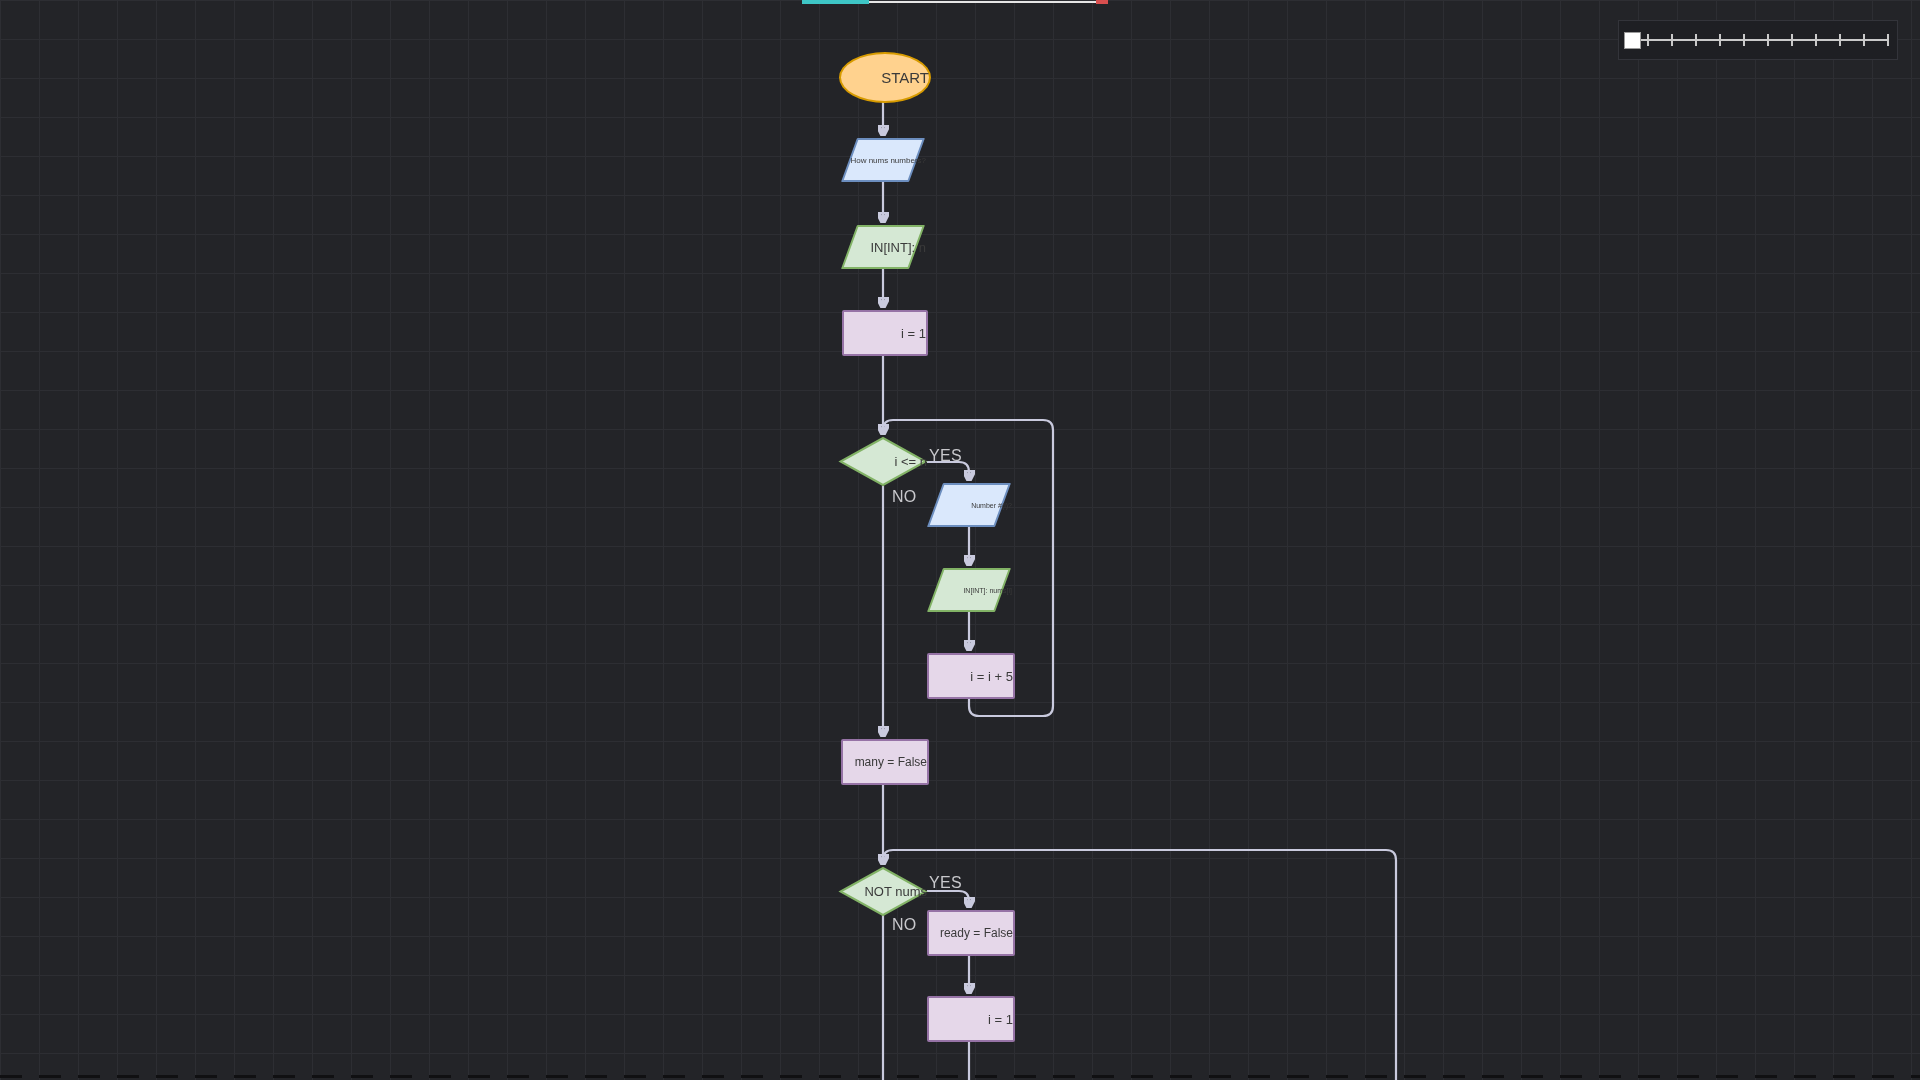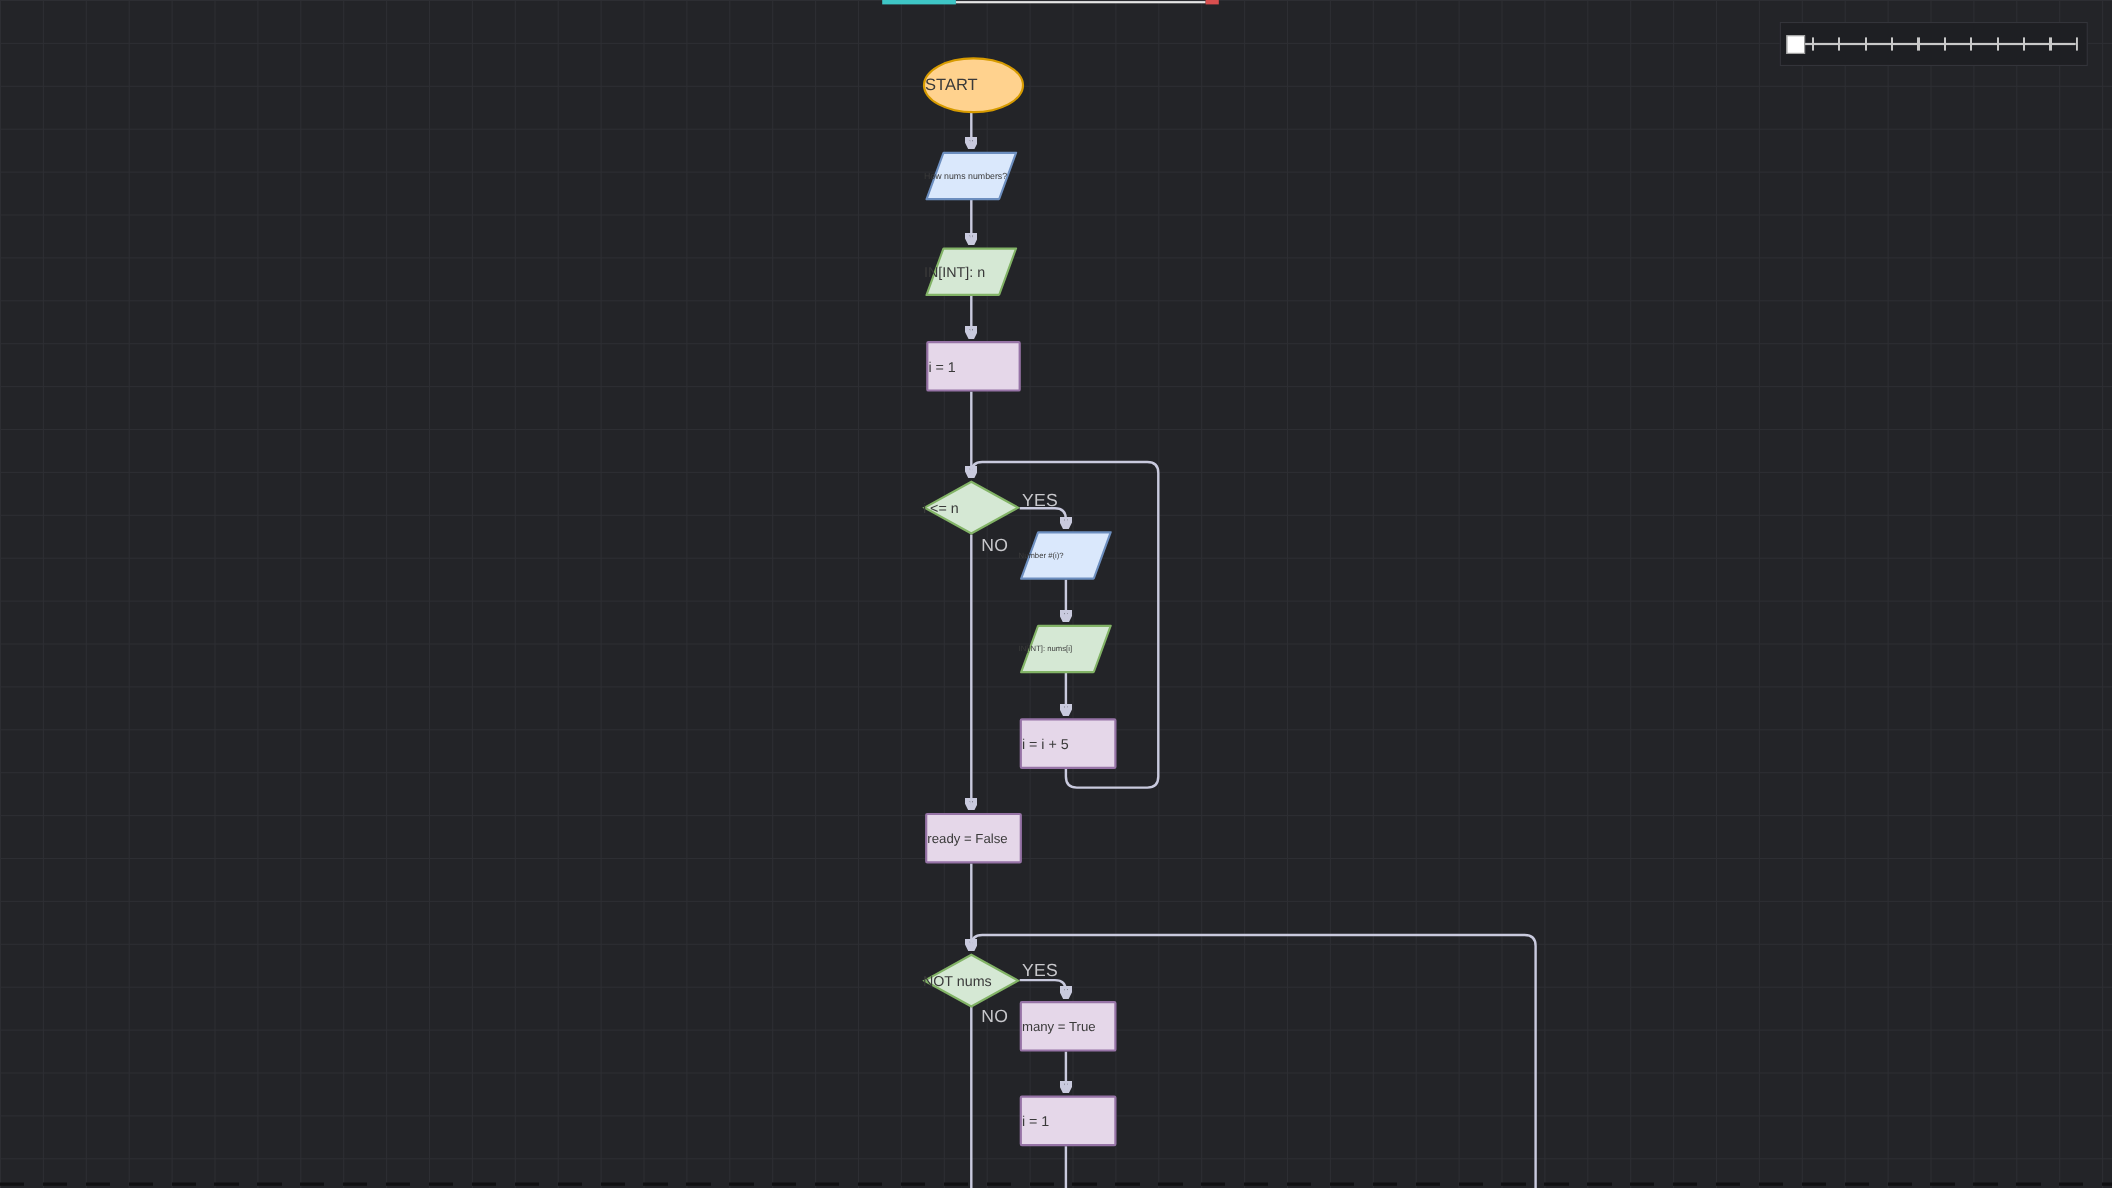--- a/index.html
+++ b/index.html
@@ -18,21 +18,21 @@
     width:1920px;height:1080px;overflow:hidden;position:relative;
     font-family:"Liberation Sans","DejaVu Sans",sans-serif;
     background-color:var(--canvas-bg);
     background-image:
       linear-gradient(var(--grid-line) 1px, transparent 1px),
       linear-gradient(90deg, var(--grid-line) 1px, transparent 1px);
     background-size:39px 39px;
   }
   #edge-layer{position:absolute;left:0;top:0;width:1920px;height:1080px;z-index:1;}
   #edge-layer path{fill:none;stroke:var(--connector);stroke-width:2.2;stroke-linejoin:round;}
-  .node{position:absolute;display:flex;align-items:center;justify-content:flex-start;z-index:2;}
+  .node{position:absolute;display:flex;align-items:center;justify-content:flex-end;z-index:2;}
   .lbl{position:relative;z-index:3;color:var(--shape-text);font-size:13px;white-space:nowrap;text-align:center;}
   .lbl.big{font-size:15px;}
   .lbl.sm{font-size:8px;}
   .lbl.xs{font-size:7px;}
   .term{background:var(--terminator-fill);border:2px solid var(--terminator-stroke);border-radius:50%/50%;}
   .proc{background:var(--process-fill);border:2px solid var(--process-stroke);border-radius:2px;}
   .pgram{}
   .pgram .skew{position:absolute;top:0;bottom:0;left:9px;right:9px;transform:skewX(-20deg);border-radius:1px;}
   .pgram.io .skew{background:var(--output-fill);border:2px solid var(--output-stroke);}
   .pgram.inp .skew{background:var(--input-fill);border:2px solid var(--input-stroke);}
@@ -122,32 +122,32 @@
 <div class="node pgram inp" style="left:926px;top:568px;width:86px;height:44px">
   <div class="skew"></div>
   <span class="lbl xs">IN[INT]: nums[i]</span>
 </div>
 
 <div class="node proc" style="left:927px;top:653px;width:84px;height:42px">
   <span class="lbl">i = i + 5</span>
 </div>
 
 <div class="node proc" style="left:841px;top:739px;width:84px;height:42px">
-  <span class="lbl" style="font-size:12px">ready = False</span>
+  <span class="lbl" style="font-size:12px">many = False</span>
 </div>
 
 <div class="node cond" style="left:839px;top:867px;width:88px;height:49px">
   <svg viewBox="0 0 88 49" preserveAspectRatio="none">
     <polygon points="44,1 86.5,24.5 44,48 1.5,24.5"></polygon>
   </svg>
   <span class="lbl">NOT nums</span>
 </div>
 
 <div class="node proc" style="left:927px;top:910px;width:84px;height:42px">
-  <span class="lbl" style="font-size:12px">many = True</span>
+  <span class="lbl" style="font-size:12px">ready = False</span>
 </div>
 
 <div class="node proc" style="left:927px;top:996px;width:84px;height:42px">
   <span class="lbl">i = 1</span>
 </div>
 
 <div class="edge-label" style="left:929px;top:447px">YES</div>
 <div class="edge-label" style="left:892px;top:488px">NO</div>
 <div class="edge-label" style="left:929px;top:874px">YES</div>
 <div class="edge-label" style="left:892px;top:916px">NO</div>

